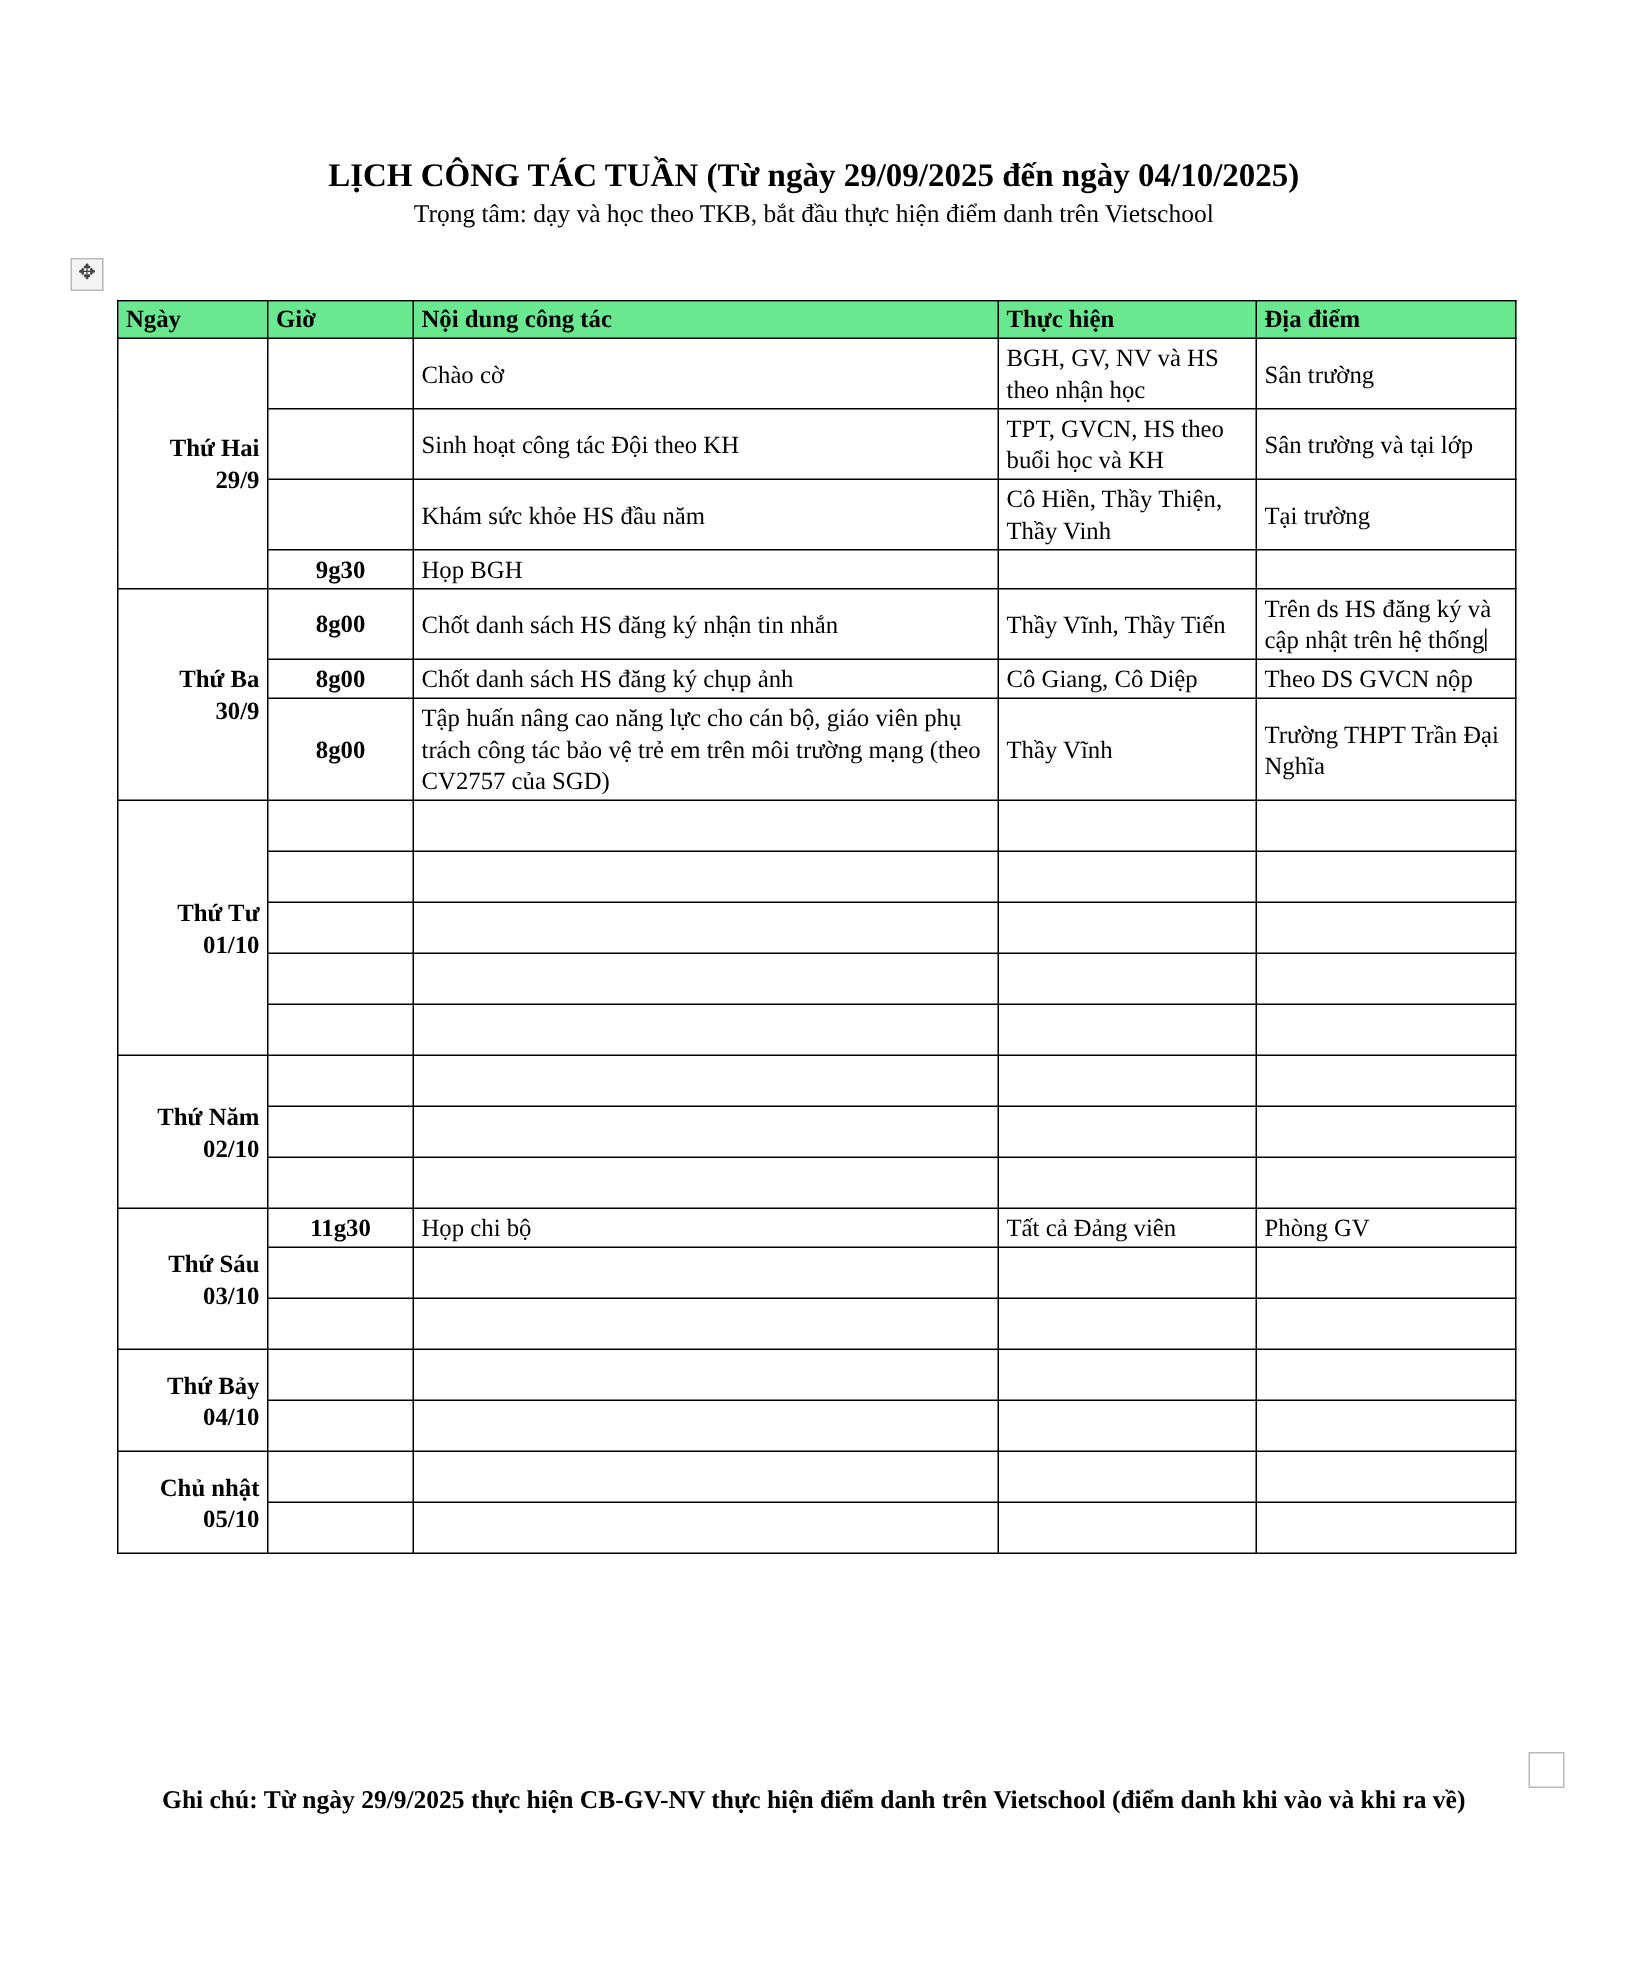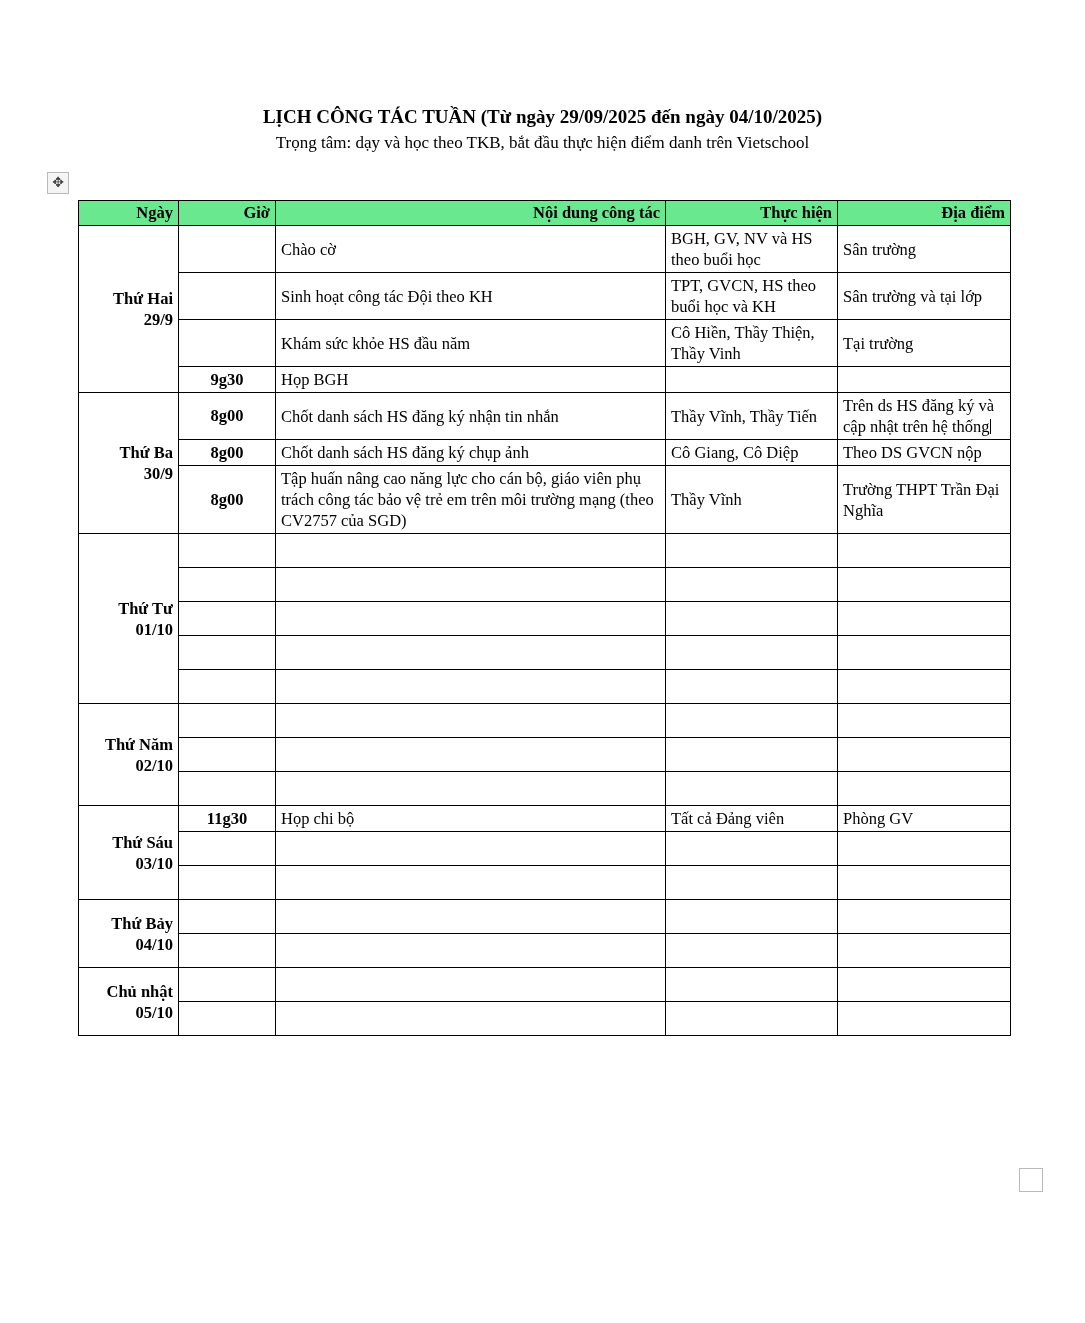--- a/index.html
+++ b/index.html
@@ -32,21 +32,21 @@
   }
 
   .title-block {
     position: absolute;
     left: 0;
     top: 104px;
     width: 1085px;
     text-align: center;
   }
   .title-line1 {
-    font-size: 19px;
+    font-size: 22px;
     font-weight: bold;
     line-height: 26px;
   }
   .title-line2 {
     font-size: 17px;
     font-weight: normal;
     line-height: 26px;
   }
 
   .move-handle {
@@ -85,21 +85,21 @@
   }
   table.schedule td, table.schedule th {
     border: 1px solid #000000;
     padding: 2px 5px;
     font-size: 16.5px;
     vertical-align: middle;
     box-sizing: border-box;
   }
   thead th {
     background: #6ae88f;
-    text-align: right;
+    text-align: left;
     font-weight: bold;
     font-size: 16.5px;
     height: 20px;
   }
   .col-day   { width: 100px; }
   .col-time  { width: 97px; }
   .col-task  { width: 390px; }
   .col-who   { width: 172px; }
   .col-place { width: 173px; }
 
@@ -177,21 +177,21 @@
       </tr>
     </thead>
     <tbody id="schedule-body">
         <tr>
           <td class="day-cell" rowspan="4">
             <div>Thứ Hai</div>
             <div>29/9</div>
           </td>
           <td class="time-cell"></td>
           <td class="task-cell">Chào cờ</td>
-          <td class="who-cell">BGH, GV, NV và HS theo buổi học</td>
+          <td class="who-cell">BGH, GV, NV và HS theo nhận học</td>
           <td class="place-cell">Sân trường</td>
         </tr>
         <tr>
           <td class="time-cell" style="border-top: 1px dotted rgb(102, 102, 102);"></td>
           <td class="task-cell" style="border-top: 1px dotted rgb(102, 102, 102);">Sinh hoạt công tác Đội theo KH</td>
           <td class="who-cell" style="border-top: 1px dotted rgb(102, 102, 102);">TPT, GVCN, HS theo buổi học và KH</td>
           <td class="place-cell" style="border-top: 1px dotted rgb(102, 102, 102);">Sân trường và tại lớp</td>
         </tr>
         <tr>
           <td class="time-cell" style="border-top: 1px dotted rgb(102, 102, 102);"></td>
@@ -335,14 +335,15 @@
           <td class="time-cell empty-row" style="border-top: 1px dotted rgb(102, 102, 102); height: 34px;"></td>
           <td class="task-cell empty-row" style="border-top: 1px dotted rgb(102, 102, 102);"></td>
           <td class="who-cell empty-row" style="border-top: 1px dotted rgb(102, 102, 102);"></td>
           <td class="place-cell empty-row" style="border-top: 1px dotted rgb(102, 102, 102);"></td>
         </tr>
       </tbody>
   </table>
 
   <div class="resize-handle"></div>
 
+  <div class="note">Ghi chú: Từ ngày 29/9/2025 thực hiện CB-GV-NV thực hiện điểm danh trên Vietschool (điểm danh khi vào và khi ra về)</div>
 
 </div>
 
 </body></html>

